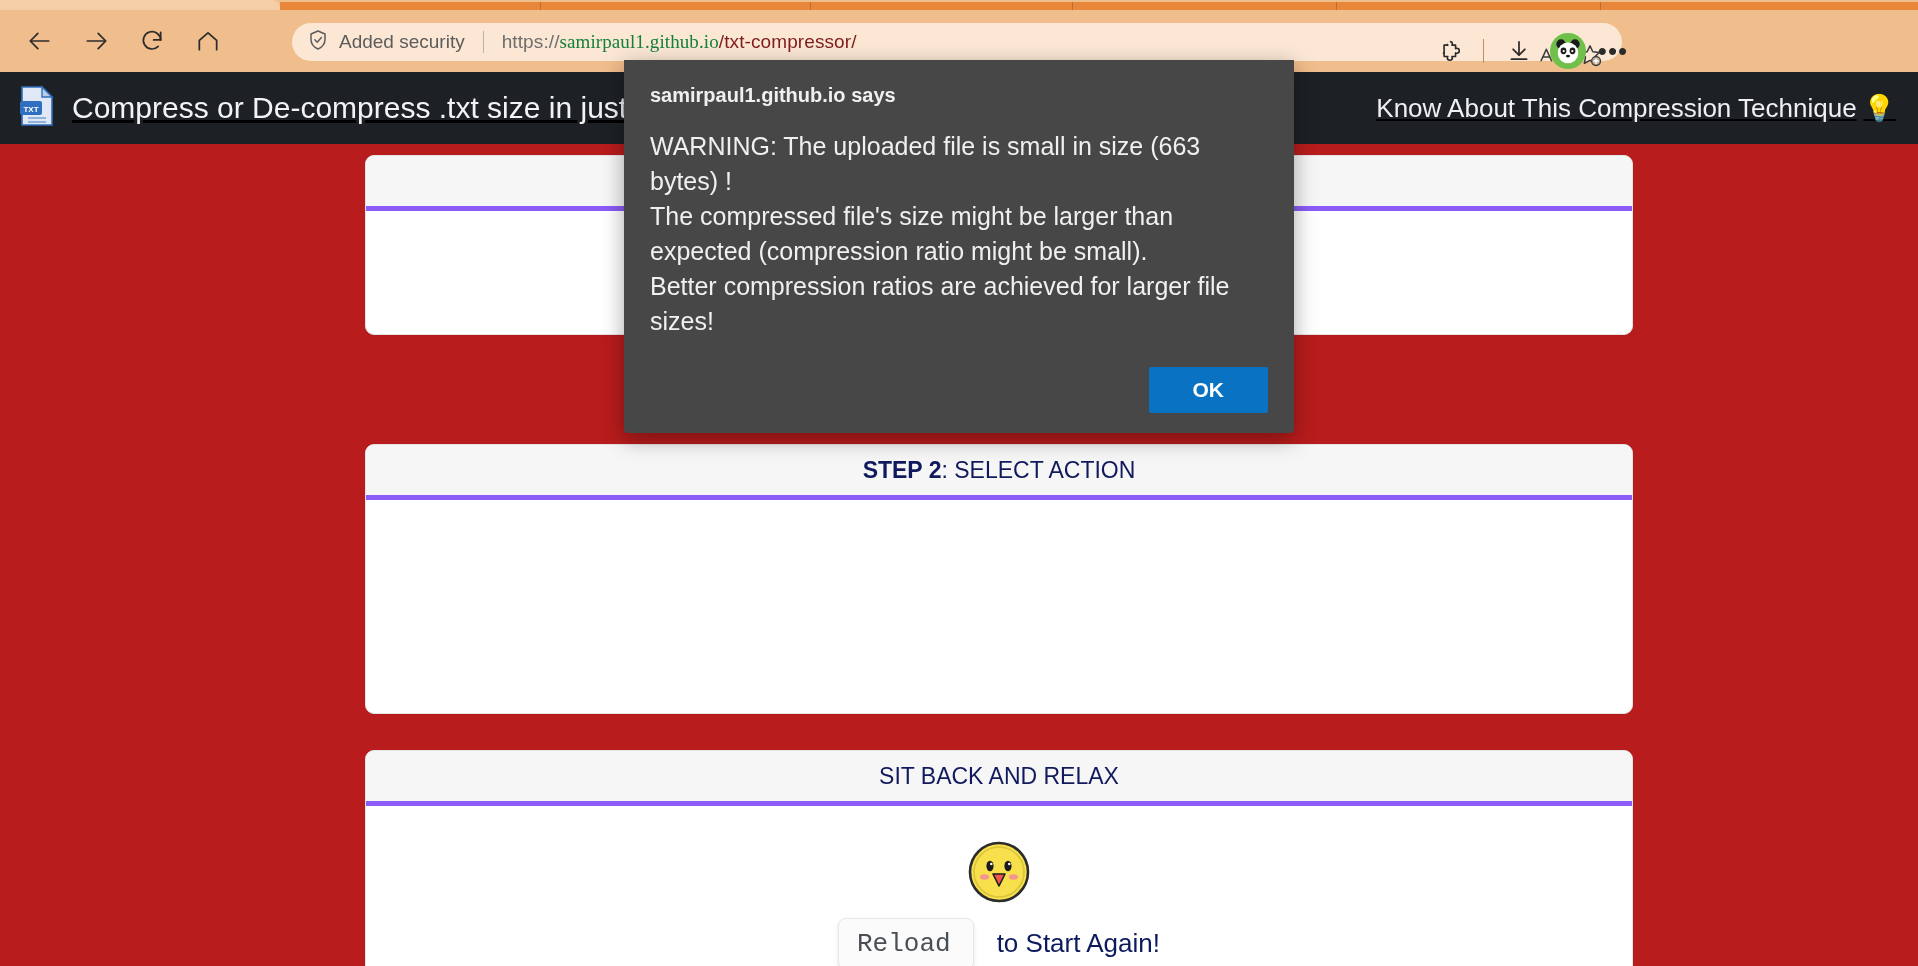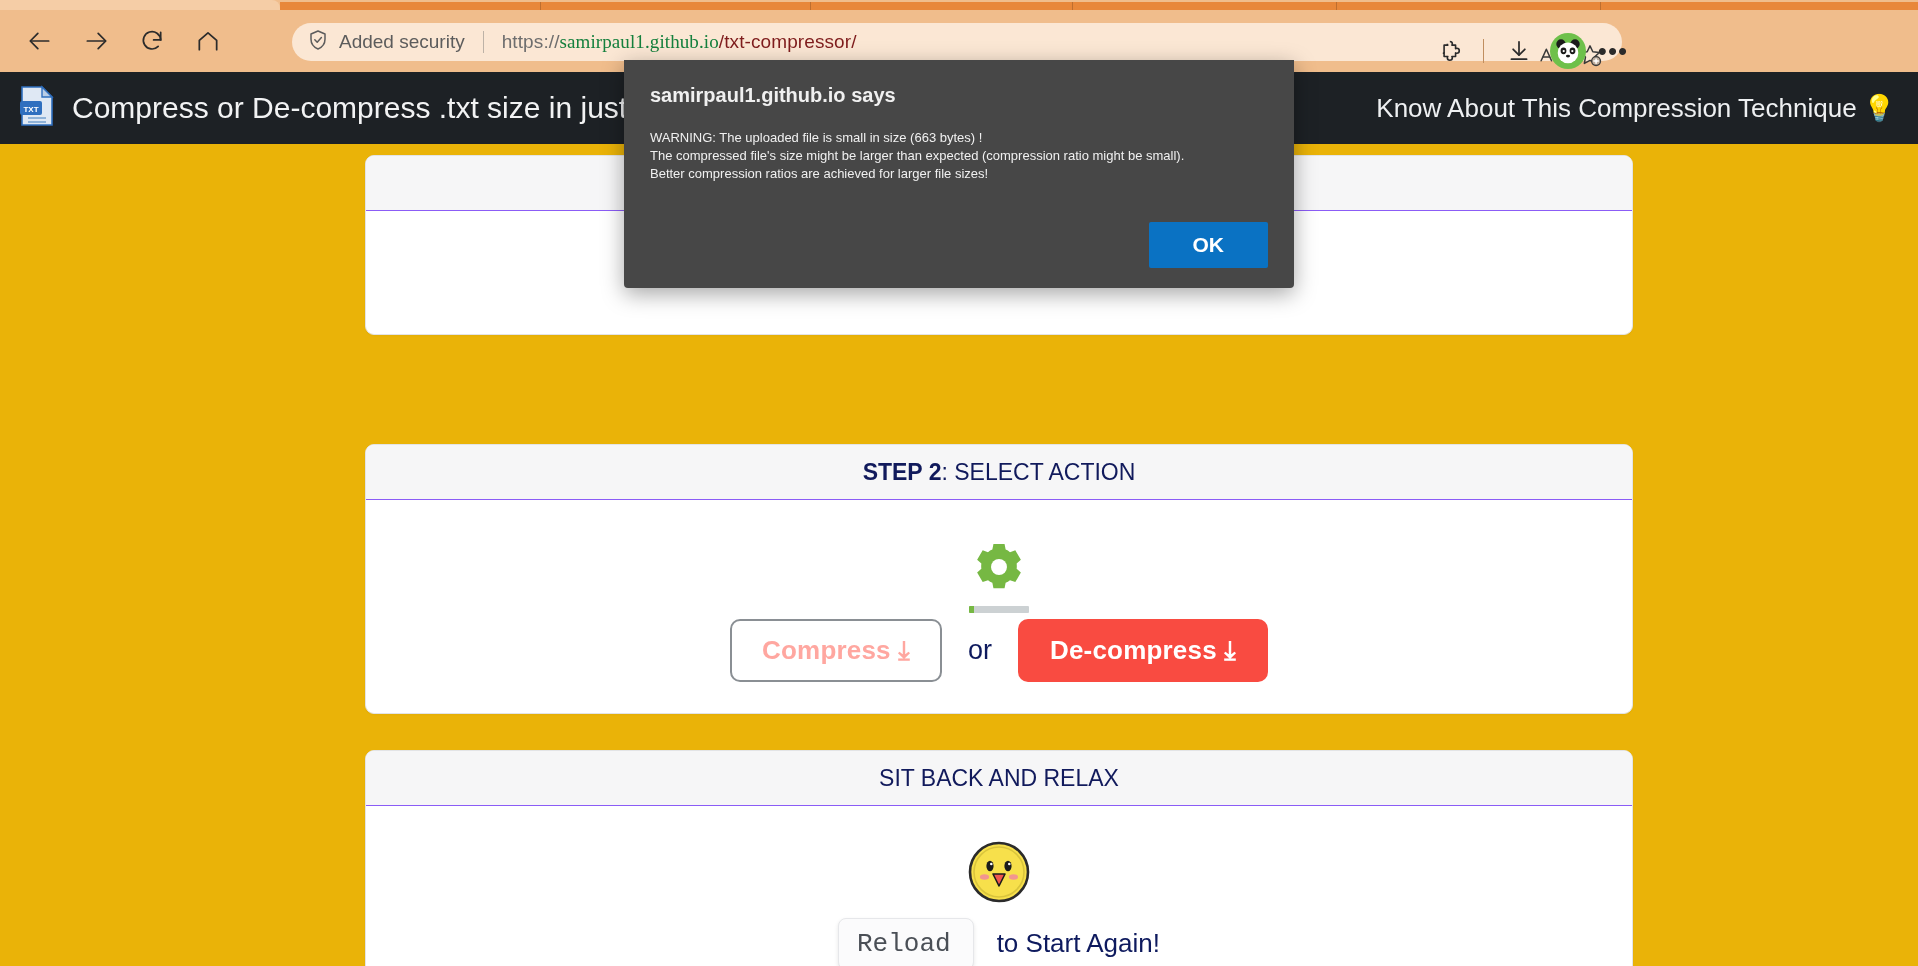--- a/index.html
+++ b/index.html
@@ -89,21 +89,22 @@
     background: #6ec04a;
     display: flex; align-items: center; justify-content: center;
     overflow: hidden; margin-left: 8px;
   }
   #dots-icon { font-size: 26px; line-height: 1; letter-spacing: 1px; }
 
   
   #page {
     position: absolute; top: 72px; left: 0;
     width: 1918px; height: 894px;
-    background: #eab308;
+    background: #b91c1c;
+    text-decoration: underline;
   }
   #site-navbar {
     position: relative;
     width: 100%; height: 72px;
     background: #1d2125;
     display: flex; align-items: center;
     padding: 0 22px 0 18px;
   }
   #brand { display: flex; align-items: center; gap: 16px; }
   #navbar-title {
@@ -121,21 +122,21 @@
     position: absolute;
     left: 365px; width: 1268px;
     background: #ffffff;
     border: 1px solid #e3e4e6;
     border-radius: 9px;
     box-shadow: 0 1px 2px rgba(0,0,0,0.03);
   }
   .card-header {
     height: 55px;
     background: #f6f6f7;
-    border-bottom: 1px solid #8b5cf6;
+    border-bottom: 5px solid #8b5cf6;
     border-top-left-radius: 8px; border-top-right-radius: 8px;
     display: flex; align-items: center; justify-content: center;
     color: #111a5c; font-size: 23px;
   }
   .card-header b { font-weight: 700; }
   .card-body {
     display: flex; flex-direction: column; align-items: center; justify-content: center;
   }
 
   #card-step1 { top: 83px; height: 180px; }
@@ -217,23 +218,23 @@
     background: #474747;
     border-bottom-left-radius: 4px; border-bottom-right-radius: 4px;
     box-shadow: 0 6px 22px rgba(0,0,0,0.35);
     padding: 24px 26px 20px 26px;
     color: #f0f0f0;
   }
   #dialog-title {
     font-size: 20px; font-weight: 700; margin-bottom: 22px;
   }
   #dialog-message {
-    font-size: 13px; line-height: 1.40; font-weight: 400;
+    font-size: 25px; line-height: 1.40; font-weight: 400;
     white-space: pre-wrap;
-    margin-bottom: 38px;
+    margin-bottom: 28px;
   }
   #dialog-actions { display: flex; justify-content: flex-end; }
   #dialog-ok {
     background: #0a72c3;
     color: #ffffff;
     border: none;
     font-size: 21px;
     font-family: "Liberation Sans", sans-serif;
     padding: 11px 44px;
     border-radius: 2px;
@@ -379,39 +380,20 @@
         <span></span>
     </div>
     <div class="card-body"></div>
   </div>
 
   <div class="card" id="card-step2">
     <div class="card-header">
       <b>STEP 2</b>
         <span>: SELECT ACTION</span>
     </div>
-    <div class="card-body">
-      <div id="gear-wrap">
-        <span>
-          <svg width="58" height="58" viewBox="0 0 48 48">
-            <path fill="#76b843" d="M28.6 5h-9.2l-.9 4.6a15 15 0 0 0-3.6 2.1l-4.4-1.6-4.6 8 3.5 3.1a15 15 0 0 0 0 4.2l-3.5 3.1 4.6 8 4.4-1.6a15 15 0 0 0 3.6 2.1l.9 4.6h9.2l.9-4.6a15 15 0 0 0 3.6-2.1l4.4 1.6 4.6-8-3.5-3.1a15 15 0 0 0 0-4.2l3.5-3.1-4.6-8-4.4 1.6a15 15 0 0 0-3.6-2.1z"></path>
-            <circle cx="24" cy="24" r="6.6" fill="#ffffff"></circle>
-          </svg>
-        </span>
-        <div id="progress-track">
-          <div id="progress-fill"></div>
-        </div>
-      </div>
-
-      <div id="action-row">
-        <button id="btn-compress">Compress ⤓</button>
-        <span id="or-label">or</span>
-        <button id="btn-decompress">De-compress ⤓</button>
-      </div>
-    </div>
   </div>
 
   <div class="card" id="card-relax">
     <div class="card-header">
       <b></b>
         <span>SIT BACK AND RELAX</span>
     </div>
     <div class="card-body">
       <div id="relax-emoji">
         <svg width="64" height="64" viewBox="0 0 64 64">

